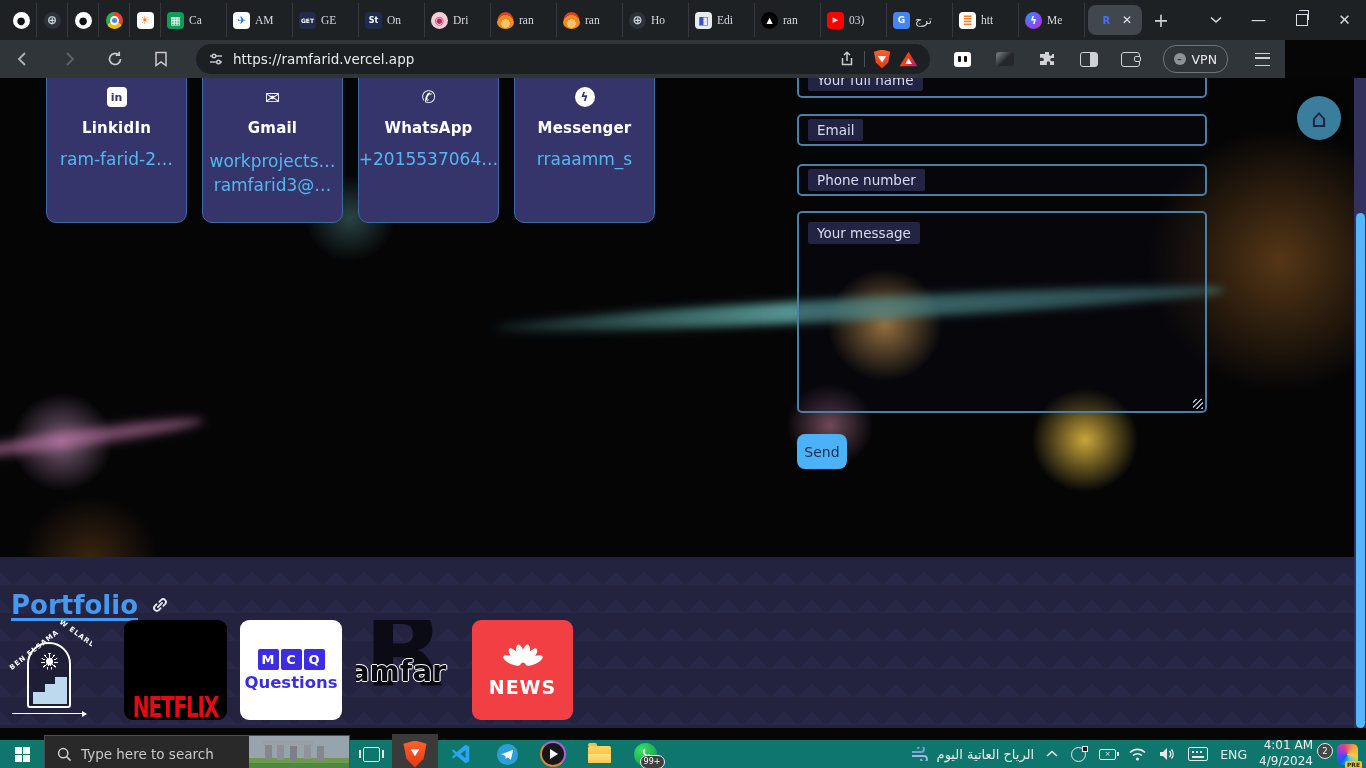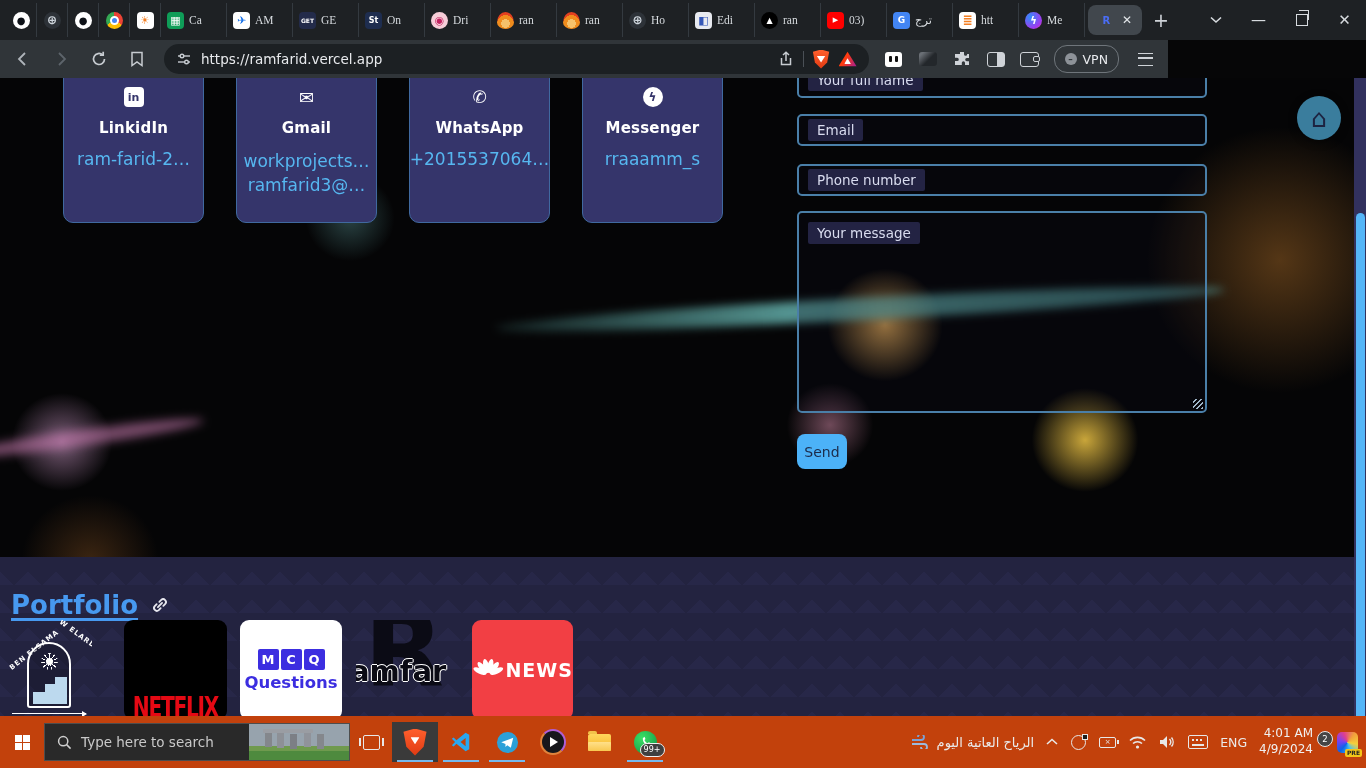--- a/index.html
+++ b/index.html
@@ -56,22 +56,22 @@
   .fav-translate{background:#4285f4;color:#fff;}
   .fav-translate::after{content:"G";font-size:9px;}
   .fav-so{background:#fff;color:#f48024;}
   .fav-so::after{content:"≣";font-size:12px;font-weight:900;}
   .fav-messenger{background:radial-gradient(circle at 30% 30%,#2f8df9,#a338f0 70%,#ff6968);border-radius:50%;color:#fff;}
   .fav-messenger::after{content:"ϟ";font-size:10px;}
   .fav-ram{background:transparent;color:#4a6df5;}
   .fav-ram::after{content:"R";font-size:10px;font-weight:900;}
 
   
-  .toolbar{position:absolute;top:40px;left:0;width:1168px;height:38px;background:#303539;
-    display:flex;align-items:center;padding:0 7px;box-sizing:border-box;gap:6px;}
+  .toolbar{position:absolute;top:40px;left:0;width:1285px;height:38px;background:#303539;
+    display:flex;align-items:center;padding:0 7px;box-sizing:border-box;gap:14px;}
   .tbtn{width:32px;height:30px;border-radius:15px;flex:none;}
   .urlpill{flex:1;height:30px;background:#1c2023;border-radius:16px;display:flex;align-items:center;
     padding:0 12px;gap:9px;margin:0 5px;}
   .url{color:#e8eaed;font-size:13.5px;flex:1;}
   .pill-div{width:1px;height:16px;background:#4a5056;}
   .shield{width:17px;height:19px;background:linear-gradient(#ff5f2d,#e03a12);
     clip-path:polygon(50% 0,98% 12%,86% 68%,50% 100%,14% 68%,2% 12%);position:relative;flex:none;}
   .shield::after{content:"";position:absolute;left:50%;top:32%;width:9px;height:7px;transform:translateX(-50%);
     background:#fff;clip-path:polygon(0 0,100% 0,50% 100%);}
   .bat{width:18px;height:16px;background:linear-gradient(120deg,#ff3b0f 40%,#a01b9b);
@@ -106,21 +106,21 @@
      radial-gradient(70px 68px at 62px 364px,rgba(200,150,195,.6),rgba(200,150,195,0) 72%),
      radial-gradient(62px 60px at 350px 140px,rgba(120,200,200,.32),rgba(120,200,200,0) 72%),
      radial-gradient(95px 90px at 90px 482px,rgba(140,85,35,.4),rgba(140,85,35,0) 72%),
      #050506;}
   .ring-teal{position:absolute;left:495px;top:220px;width:730px;height:22px;border-radius:50%;
     background:linear-gradient(90deg,rgba(100,185,180,.15),rgba(110,195,190,.75) 40%,rgba(90,170,170,.55));
     transform:rotate(-3deg);filter:blur(4px);}
   .ring-pink{position:absolute;left:-45px;top:352px;width:250px;height:16px;border-radius:50%;
     background:rgba(205,125,180,.55);transform:rotate(-8deg);filter:blur(5px);}
 
-  .cards{position:absolute;top:-16px;left:63px;display:flex;gap:32px;}
+  .cards{position:absolute;top:-16px;left:46px;display:flex;gap:15px;}
   .card{width:141px;height:161px;background:#35356b;border:1.5px solid #40699f;border-radius:10px;
     display:flex;flex-direction:column;align-items:center;padding-top:24px;gap:12px;box-sizing:border-box;}
   .card-title{color:#fff;font-weight:bold;font-size:15px;letter-spacing:.2px;}
   .card-link{color:#56b7f0;font-size:17px;}
   .ci{height:20px;display:flex;align-items:center;justify-content:center;}
   .ci-in{width:20px;height:20px;background:#fff;border-radius:4px;color:#35356b;font-size:11px;
     font-weight:bold;display:flex;align-items:center;justify-content:center;}
   .ci-mail{color:#fff;font-size:18px;}
   .ci-wa{color:#fff;font-size:17px;}
   .ci-ms{width:20px;height:20px;background:#fff;border-radius:50%;color:#35356b;font-size:12px;
@@ -160,42 +160,42 @@
   .t-mcq{left:232px;width:102px;background:#fff;display:flex;flex-direction:column;align-items:center;
     justify-content:center;gap:3px;}
   .mcq-row{display:flex;gap:2px;}
   .mcq-box{width:21px;height:21px;background:#3c2ee0;color:#fff;font-weight:bold;font-size:13px;
     display:flex;align-items:center;justify-content:center;border-radius:2px;}
   .mcq-sub{color:#3c2ee0;font-weight:bold;font-size:16.5px;}
   .t-ram{left:348px;width:102px;background:transparent;position:absolute;}
   .ram-R{position:absolute;left:8px;top:-22px;font-size:104px;font-weight:900;color:#0b0b15;line-height:1;}
   .ram-text{position:absolute;left:-6px;top:34px;font-size:29px;font-weight:800;color:#0b0b14;
     text-shadow:-1px 0 #fff,1px 0 #fff,0 -1px #fff,0 1px #fff;letter-spacing:0;}
-  .t-nbc{left:464px;width:101px;background:#f23f44;display:flex;flex-direction:row;align-items:center;
+  .t-nbc{left:464px;width:101px;background:#f23f44;display:flex;flex-direction:column;align-items:center;
     justify-content:center;gap:1px;}
   .nbc-text{color:#fff;font-weight:900;font-size:19px;letter-spacing:1px;}
   
   .ben-word{position:absolute;color:#fff;font-size:7px;font-weight:bold;letter-spacing:1px;white-space:nowrap;}
   .ben-w1{left:-4px;top:26px;transform:rotate(-38deg);}
   .ben-w2{left:48px;top:10px;transform:rotate(36deg);}
   .ben-arch{position:absolute;left:19px;top:22px;width:44px;height:66px;border:2px solid #fff;
     border-radius:22px 22px 3px 3px;box-sizing:border-box;overflow:hidden;background:rgba(10,10,20,.25);}
   .ben-sun{position:absolute;left:12px;top:9px;width:17px;height:17px;border-radius:50%;
     background:repeating-conic-gradient(#fff 0 8deg,transparent 8deg 32deg);}
   .ben-sun::after{content:"";position:absolute;inset:5px;background:#fff;border-radius:50%;}
   .ben-step{position:absolute;background:#bcd9ee;}
   .ben-s1{right:2px;bottom:22px;width:12px;height:7px;}
   .ben-s2{right:2px;bottom:14px;width:22px;height:8px;}
   .ben-s3{right:2px;bottom:2px;width:34px;height:12px;}
   .ben-line{position:absolute;left:4px;bottom:6px;width:74px;height:1px;background:#fff;}
   .ben-line::after{content:"";position:absolute;right:-1px;top:-2.5px;border-left:5px solid #fff;
     border-top:3px solid transparent;border-bottom:3px solid transparent;}
 
   
-  .taskbar{position:absolute;left:0;bottom:0;width:1366px;height:52px;background:#c2410c;
+  .taskbar{position:absolute;left:0;bottom:0;width:1366px;height:28px;background:#0f766e;
     display:flex;align-items:center;}
   .start{width:44px;height:40px;flex:none;}
   .startico{width:15px;height:15px;display:grid;grid-template-columns:7px 7px;gap:1px;}
   .startico span{background:#fff;width:7px;height:7px;}
   .searchbox{width:306px;height:38px;background:#292929;border:1px solid #4d4d4d;display:flex;
     align-items:center;padding-left:12px;gap:9px;position:relative;overflow:hidden;box-sizing:border-box;flex:none;}
   .search-text{color:#c9c9c9;font-size:13.5px;}
   .henge{position:absolute;right:0;top:0;width:100px;height:38px;
     background:linear-gradient(#97a3ad 0 58%,#6f9a4e 58% 72%,#4e8a3e 72% 100%);}
   .henge::before{content:"";position:absolute;left:16px;top:8px;width:7px;height:15px;background:#84878c;

